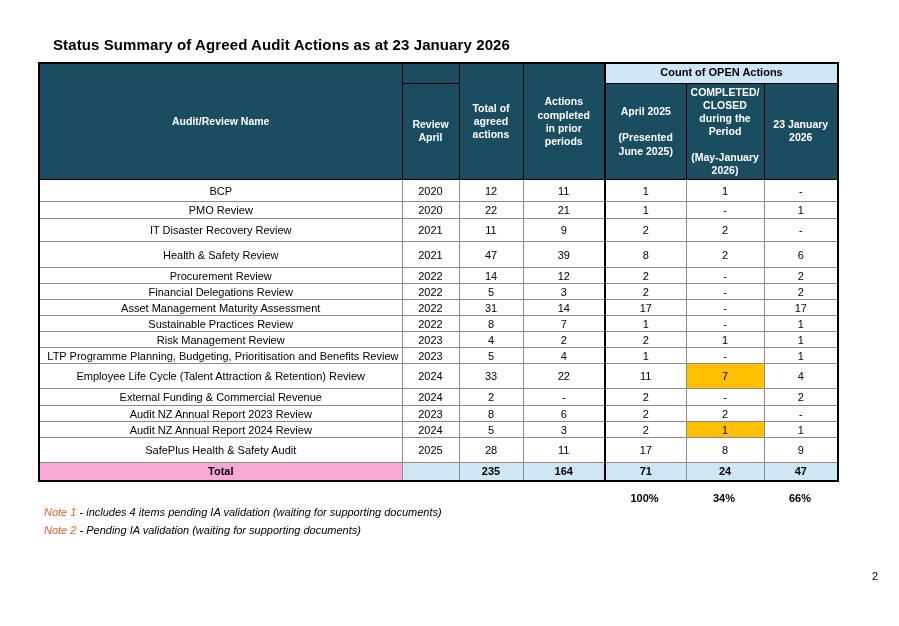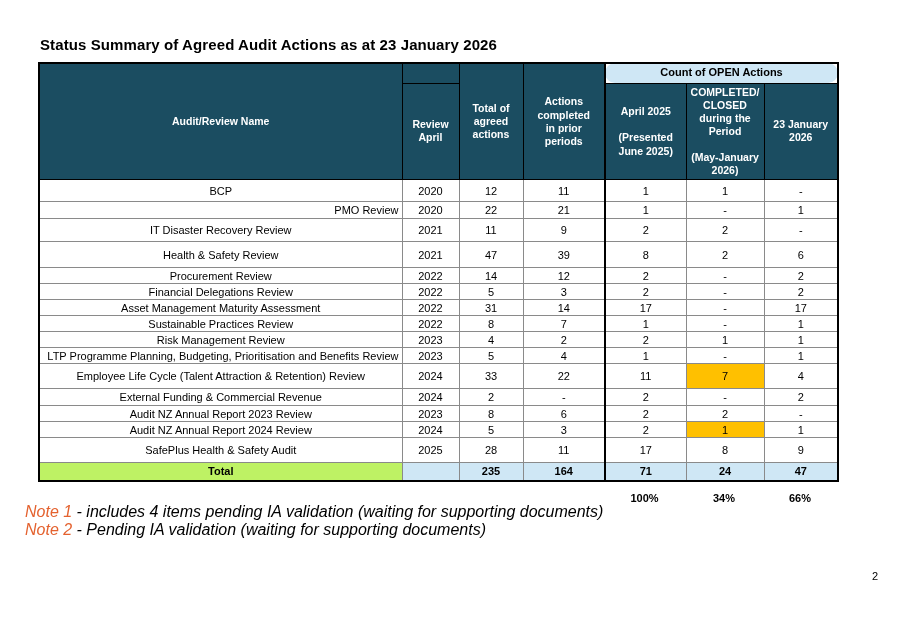--- a/index.html
+++ b/index.html
@@ -14,21 +14,21 @@
   html,body{margin:0;padding:0;}
   body{
     width:899px;height:626px;
     background:#ffffff;
     font-family:"Liberation Sans","DejaVu Sans",sans-serif;
     color:#000;
     position:relative;
     overflow:hidden;
   }
   .title{
-    position:absolute;left:40px;top:36px;margin:0;
+    position:absolute;left:53px;top:36px;margin:0;
     font-size:15px;font-weight:bold;letter-spacing:0.1px;
   }
   table.audit-table{
     position:absolute;left:38px;top:62px;
     width:799px;table-layout:fixed;
     border-collapse:collapse;
     border:2px solid #000;
   }
   table.audit-table th{
     background:var(--header-bg);
@@ -39,21 +39,20 @@
     white-space:pre-line;
     padding:2px 2px;
     line-height:1.25;
   }
   table.audit-table th.banner{
     background:var(--banner-bg);
     color:#000;
     font-size:11px;
     height:20px;
     padding:1px 2px;
-    border-radius:10px;
   }
   table.audit-table th.hempty{height:20px;padding:0;}
   tr.hrow2 th{height:73px;}
   table.audit-table td{
     font-size:11px;
     border:1px solid var(--grid);
     text-align:center;vertical-align:middle;
     padding:1px 3px;
     line-height:1.15;
     background:#fff;
@@ -64,39 +63,39 @@
     white-space:nowrap;
     overflow:hidden;
   }
   .bl-thick{border-left:2px solid #000 !important;}
   tr.total-row td{
     font-weight:bold;
     background:var(--totals-bg);
     border-top:1px solid #555;
   }
   tr.total-row td.total-label{
-    background:#bef264;
+    background:#f9a8d4;
     text-align:center;
   }
   .percent-row{
     position:absolute;left:604px;top:489px;
     display:flex;
   }
   .percent-row .pct{
     display:inline-block;
     font-size:11px;font-weight:bold;
     text-align:center;
     padding-top:3px;
   }
   .pct-april{width:81px;}
   .pct-completed{width:78px;}
   .pct-jan{width:74px;}
   .notes{
-    position:absolute;left:25px;top:503px;
-    font-size:16px;font-style:italic;
+    position:absolute;left:44px;top:503px;
+    font-size:11px;font-style:italic;
   }
   .note-line{height:18px;line-height:18px;}
   .note-label{color:var(--note-color);}
   .page-number{
     position:absolute;left:872px;top:570px;
     font-size:11px;
   }
 </style>
 </head>
 <body>
@@ -150,21 +149,21 @@
         <tr>
           <td class="name" style="height: 22px;">BCP</td>
           <td>2020</td>
           <td>12</td>
           <td>11</td>
           <td class="bl-thick">1</td>
           <td>1</td>
           <td>-</td>
         </tr>
         <tr>
-          <td class="name" style="height: 17px; text-align: right;">PMO Review</td>
+          <td class="name" style="height: 17px;">PMO Review</td>
           <td>2020</td>
           <td>22</td>
           <td>21</td>
           <td class="bl-thick">1</td>
           <td>-</td>
           <td>1</td>
         </tr>
         <tr>
           <td class="name" style="height: 23px;">IT Disaster Recovery Review</td>
           <td>2021</td>

